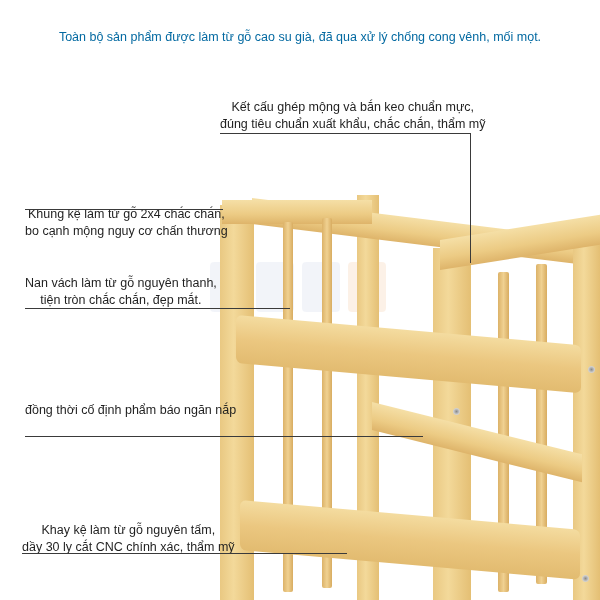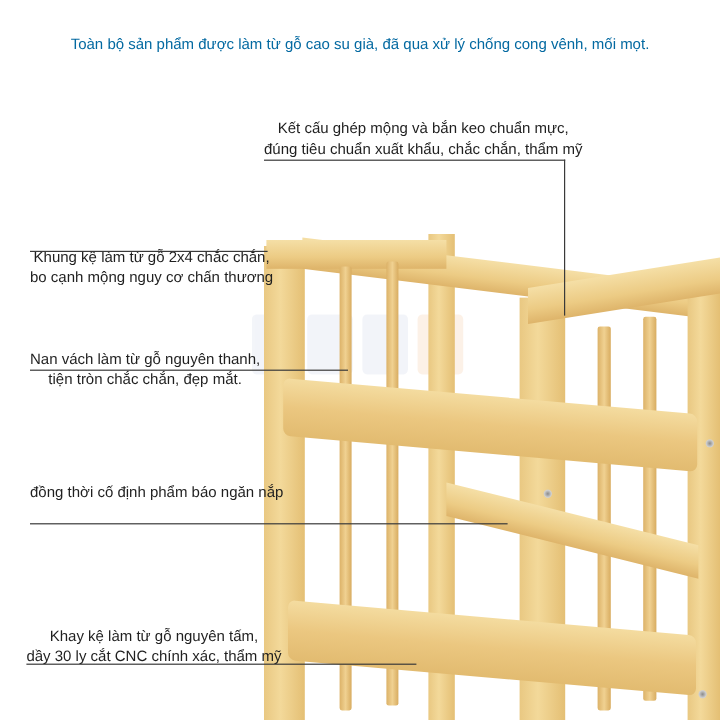--- a/index.html
+++ b/index.html
@@ -83,21 +83,21 @@
 </div>
 <div class="leader" style="left:220px; top:133px; width:251px;"></div>
 <div class="vleader" style="left:470px; top:133px; height:130px;"></div>
 
 <div class="callout" style="left:25px; top:163px;margin-top:43px;">
   <div>Khung kệ làm từ gỗ 2x4 chắc chắn,</div>
   <div>bo cạnh mộng nguy cơ chấn thương</div>
 </div>
 <div class="leader" style="left:25px; top:209px; width:198px;"></div>
 
-<div class="callout" style="left:25px; top:275px;margin-top:16px;">
+<div class="callout" style="left:25px; top:275px;">
   <div>Nan vách làm từ gỗ nguyên thanh,</div>
   <div>tiện tròn chắc chắn, đẹp mắt.</div>
 </div>
 <div class="leader" style="left:25px; top:308px; width:265px;"></div>
 
 <div class="callout" style="left:25px; top:402px;">
   <div>đồng thời cố định phẩm báo ngăn nắp</div>
 </div>
 <div class="leader" style="left:25px; top:436px; width:398px;"></div>
 

